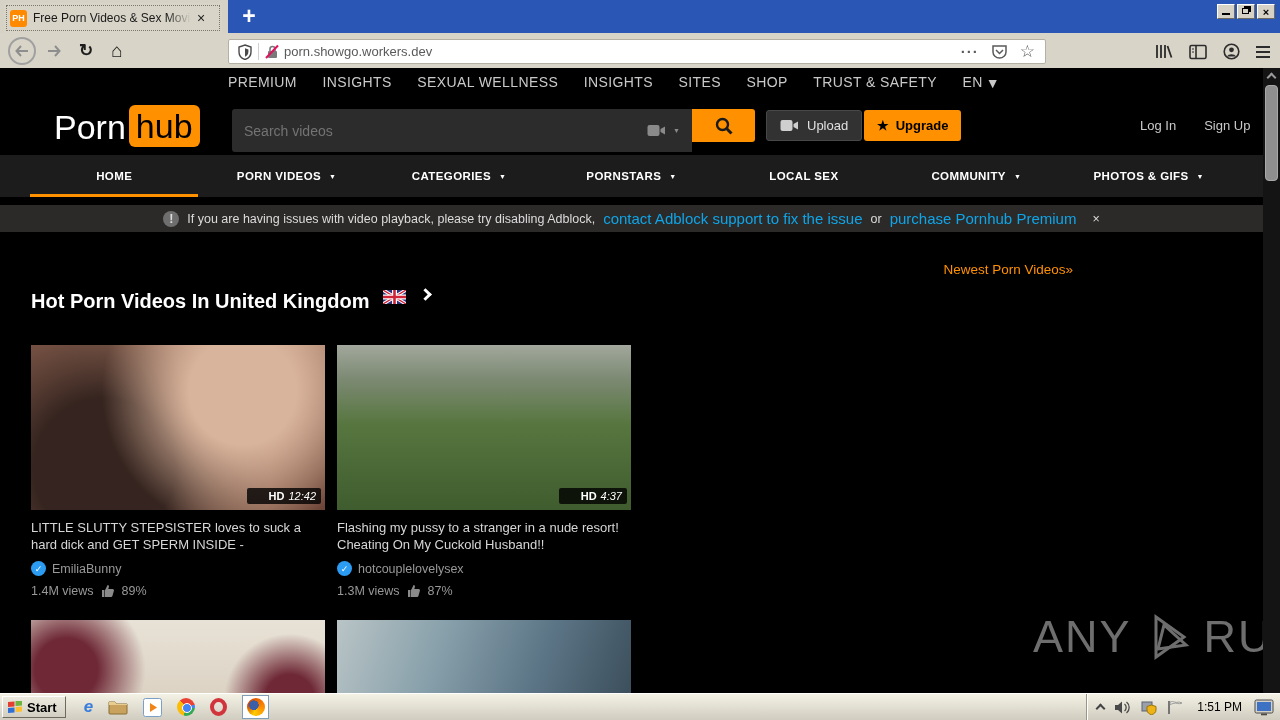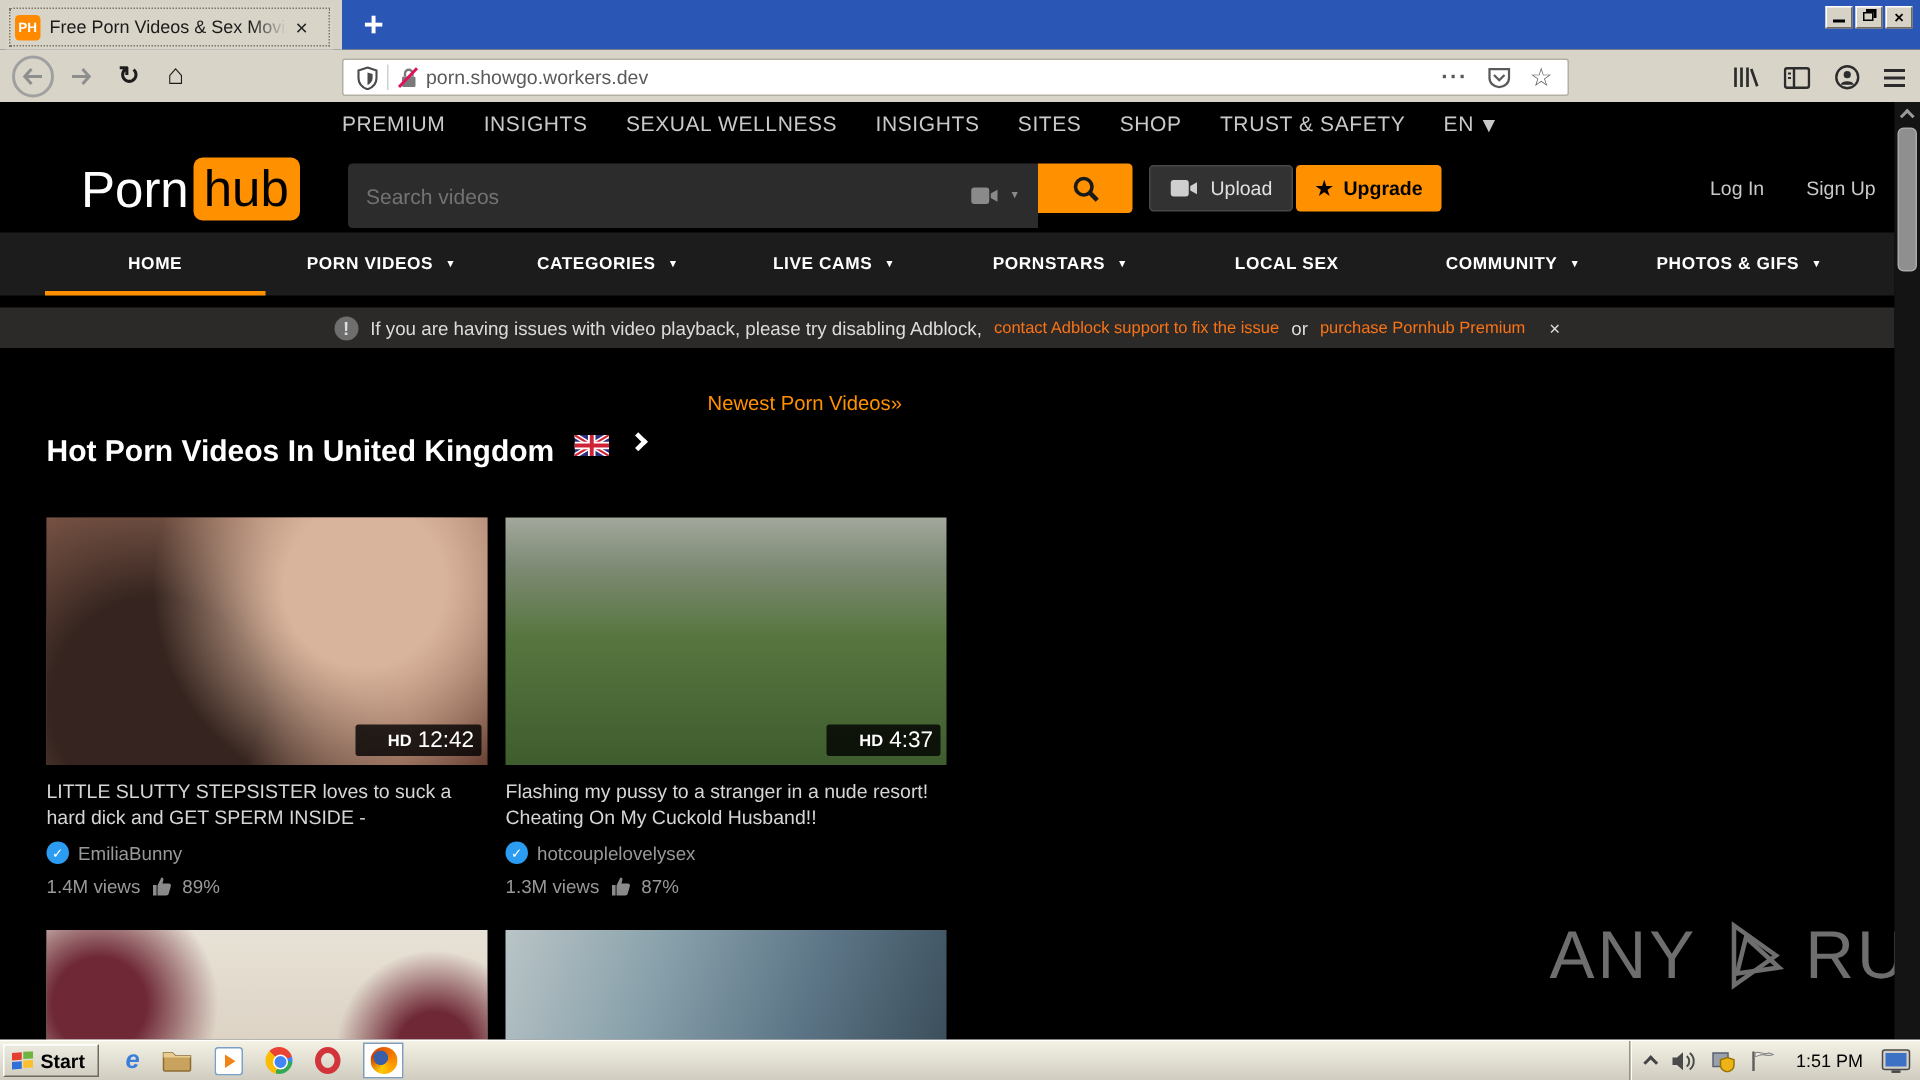--- a/index.html
+++ b/index.html
@@ -74,24 +74,24 @@
   .mainnav { position:absolute; left:0; top:87px; width:1263px; height:42px; background:#1c1c1c; display:flex; padding:0 28px; }
   .mainnav .item { flex:1; display:flex; align-items:center; justify-content:center; gap:5px; color:#fff;
                    font-size:11.5px; font-weight:bold; letter-spacing:.4px; position:relative; }
   .mainnav .item.active::after { content:""; position:absolute; left:2px; right:2px; bottom:0; height:3px; background:#ff9000; }
 
   .notice { position:absolute; left:0; top:137px; width:1263px; height:27px; background:#2c2a28;
             display:flex; align-items:center; justify-content:center; gap:8px; }
   .notice-icon { width:16px; height:16px; border-radius:50%; background:#6e6e6e; color:#232323; font-weight:bold; font-size:11px;
                  display:flex; align-items:center; justify-content:center; }
   .notice span { font-size:12.5px; color:#dcdcdc; }
-  .notice a { font-size:11px; color:#f97316; text-decoration:none; }
+  .notice a { font-size:15px; color:#0ea5e9; text-decoration:none; }
   .notice-close { color:#9a9a9a; font-size:15px; margin-left:8px; }
 
-  .newest { position:absolute; left:0; top:192px; width:1073px; text-align:center; }
+  .newest { position:absolute; left:0; top:192px; width:1073px; text-align:right; }
   .newest a { color:#ff9000; font-size:13.5px; text-decoration:none; }
 
   .heading-row { position:absolute; left:31px; top:222px; display:flex; gap:13px; }
   .heading-row h1 { color:#fff; font-size:20px; font-weight:bold; }
   .chev { width:9px; height:9px; border-top:3px solid #fff; border-right:3px solid #fff; transform:rotate(45deg); margin-left:2px; }
 
   .cards { position:absolute; left:31px; top:277px; display:flex; gap:12px; }
   .cards2 { position:absolute; left:31px; top:552px; display:flex; gap:12px; }
   .card { width:294px; }
   .thumb { position:relative; width:294px; height:165px; }
@@ -103,21 +103,21 @@
                radial-gradient(circle at 88% 48%, #6e2836 0 9%, rgba(0,0,0,0) 24%),
                linear-gradient(180deg,#e8e2d6 0%,#d9cfc0 55%,#c4a astonished 0),
                linear-gradient(180deg,#e8e2d6 0%,#d9cfc0 55%,#c6a astonished 0); }
   .thumb.t3 { background:radial-gradient(circle at 12% 30%, #6e2836 0 11%, rgba(0,0,0,0) 28%),
                radial-gradient(circle at 88% 48%, #6e2836 0 9%, rgba(0,0,0,0) 24%),
                linear-gradient(180deg,#e8e2d6 0%,#d9cfc0 55%,#c6a589 100%); }
   .t4 { background:linear-gradient(110deg,#b9c4c6 0%,#8aa2ac 30%,#5c7586 62%,#31424e 100%); }
   .badge { position:absolute; right:4px; bottom:6px; background:rgba(0,0,0,.8); border-radius:2px; padding:2px 5px;
            display:flex; gap:4px; align-items:center; }
   .badge .hd { color:#fff; font-size:11px; font-weight:bold;padding-left:17px; }
-  .badge .dur { color:#fff; font-size:15px; }
+  .badge .dur { color:#fff; font-size:11px;font-style:italic; }
   .vtitle { margin-top:9px; font-size:13px; color:#d6d6d6; line-height:17px; height:34px; overflow:hidden; }
   .vuser { margin-top:8px; display:flex; align-items:center; gap:6px; }
   .vcheck { width:15px; height:15px; border-radius:50%; background:#2b9cf2; color:#fff; font-size:9px;
             display:flex; align-items:center; justify-content:center; }
   .vuser span.name { color:#989898; font-size:12.5px; }
   .vmeta { margin-top:8px; display:flex; align-items:center; gap:7px; color:#989898; font-size:12.5px; }
 
   .watermark { position:absolute; left:1033px; top:541px; display:flex; align-items:center; gap:8px; color:#6e6e6e; }
   .watermark .wtxt { font-size:45px; letter-spacing:2px; }
 
@@ -290,24 +290,20 @@
         </div>
       <div class="item">
           <span>PORN VIDEOS</span>
           <span class="caret">▼</span>
         </div>
       <div class="item">
           <span>CATEGORIES</span>
           <span class="caret">▼</span>
         </div>
       <div class="item">
-          <span>LIVE CAMS</span>
-          <span class="caret">▼</span>
-        </div>
-      <div class="item">
           <span>PORNSTARS</span>
           <span class="caret">▼</span>
         </div>
       <div class="item">
           <span>LOCAL SEX</span>
         </div>
       <div class="item">
           <span>COMMUNITY</span>
           <span class="caret">▼</span>
         </div>

